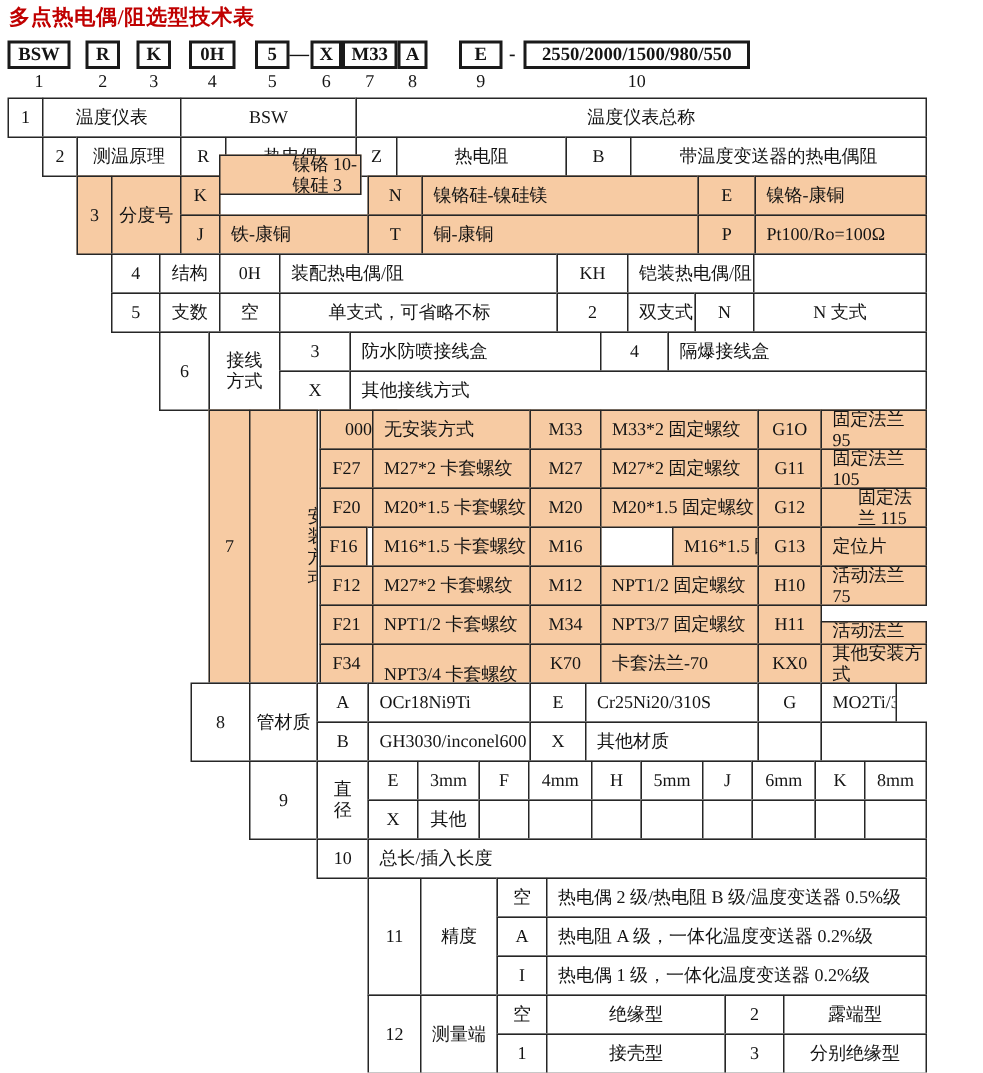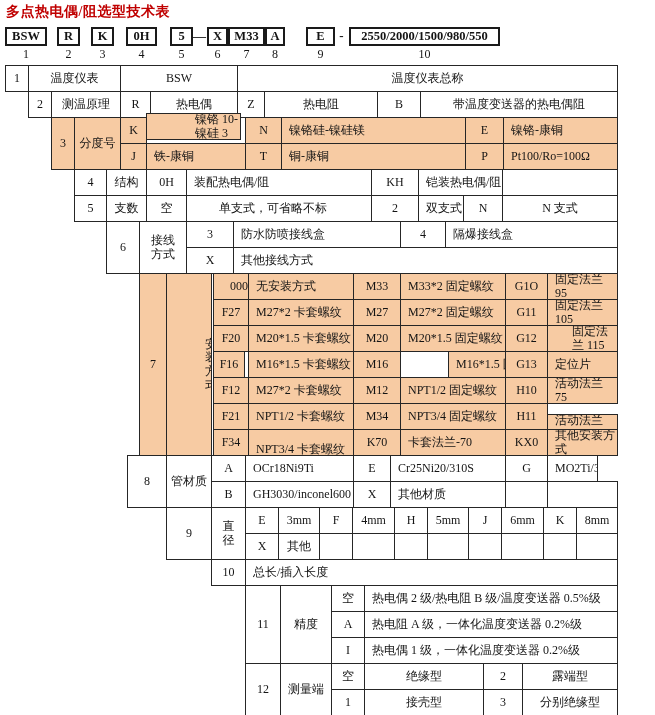--- a/index.html
+++ b/index.html
@@ -73,21 +73,21 @@
       <div class="tcell ctr cat" style="left: 51px; top: 91px; width: 70px; height: 27px;">测温原理</div>
       <div class="tcell ctr" style="left: 120px; top: 91px; width: 31px; height: 27px;">R</div>
       <div class="tcell ctr" style="left: 150px; top: 91px; width: 88px; height: 27px;">热电偶</div>
       <div class="tcell ctr" style="left: 237px; top: 91px; width: 28px; height: 27px;">Z</div>
       <div class="tcell ctr" style="left: 264px; top: 91px; width: 114px; height: 27px;">热电阻</div>
       <div class="tcell ctr" style="left: 377px; top: 91px; width: 44px; height: 27px;">B</div>
       <div class="tcell ctr" style="left: 420px; top: 91px; width: 198px; height: 27px;">带温度变送器的热电偶阻</div>
       <div class="tcell ctr org" style="left: 51px; top: 117px; width: 24px; height: 53px;">3</div>
       <div class="tcell ctr org cat" style="left: 74px; top: 117px; width: 47px; height: 53px;">分度号</div>
       <div class="tcell ctr org" style="left: 120px; top: 117px; width: 27px; height: 27px;">K</div>
-      <div class="tcell lft org" style="left: 146px; top: 113px; width: 95px; height: 27px; padding-left: 48px;">镍铬 10-镍硅 3</div>
+      <div class="tcell lft org" style="left: 146px; top: 103px; width: 95px; height: 27px; padding-left: 48px;">镍铬 10-镍硅 3</div>
       <div class="tcell ctr org" style="left: 245px; top: 117px; width: 37px; height: 27px;">N</div>
       <div class="tcell lft org" style="left: 281px; top: 117px; width: 185px; height: 27px;">镍铬硅-镍硅镁</div>
       <div class="tcell ctr org" style="left: 465px; top: 117px; width: 39px; height: 27px;">E</div>
       <div class="tcell lft org" style="left: 503px; top: 117px; width: 115px; height: 27px;">镍铬-康铜</div>
       <div class="tcell ctr org" style="left: 120px; top: 143px; width: 27px; height: 27px;">J</div>
       <div class="tcell lft org" style="left: 146px; top: 143px; width: 100px; height: 27px;">铁-康铜</div>
       <div class="tcell ctr org" style="left: 245px; top: 143px; width: 37px; height: 27px;">T</div>
       <div class="tcell lft org" style="left: 281px; top: 143px; width: 185px; height: 27px;">铜-康铜</div>
       <div class="tcell ctr org" style="left: 465px; top: 143px; width: 39px; height: 27px;">P</div>
       <div class="tcell lft org" style="left: 503px; top: 143px; width: 115px; height: 27px;">Pt100/Ro=100Ω</div>
@@ -144,21 +144,21 @@
       <div class="tcell lft org" style="left: 547px; top: 351px; width: 71px; height: 27px;">定位片</div>
       <div class="tcell ctr org" style="left: 213px; top: 377px; width: 36px; height: 27px;">F12</div>
       <div class="tcell lft org" style="left: 248px; top: 377px; width: 106px; height: 27px;">M27*2 卡套螺纹</div>
       <div class="tcell ctr org" style="left: 353px; top: 377px; width: 48px; height: 27px;">M12</div>
       <div class="tcell lft org" style="left: 400px; top: 377px; width: 106px; height: 27px;">NPT1/2 固定螺纹</div>
       <div class="tcell ctr org" style="left: 505px; top: 377px; width: 43px; height: 27px;">H10</div>
       <div class="tcell lft org" style="left: 547px; top: 377px; width: 71px; height: 27px;">活动法兰 75</div>
       <div class="tcell ctr org" style="left: 213px; top: 403px; width: 36px; height: 27px;">F21</div>
       <div class="tcell lft org" style="left: 248px; top: 403px; width: 106px; height: 27px;">NPT1/2 卡套螺纹</div>
       <div class="tcell ctr org" style="left: 353px; top: 403px; width: 48px; height: 27px;">M34</div>
-      <div class="tcell lft org" style="left: 400px; top: 403px; width: 106px; height: 27px;">NPT3/4 固定螺纹</div>
+      <div class="tcell lft org" style="left: 400px; top: 403px; width: 106px; height: 27px;">NPT3/7 固定螺纹</div>
       <div class="tcell ctr org" style="left: 505px; top: 403px; width: 43px; height: 27px;">H11</div>
       <div class="tcell lft org" style="left: 547px; top: 414px; width: 71px; height: 27px;">活动法兰 95</div>
       <div class="tcell ctr org" style="left: 213px; top: 429px; width: 36px; height: 27px;">F34</div>
       <div class="tcell lft org" style="left: 248px; top: 429px; width: 106px; height: 41px;">NPT3/4 卡套螺纹</div>
       <div class="tcell ctr org" style="left: 353px; top: 429px; width: 48px; height: 27px;">K70</div>
       <div class="tcell lft org" style="left: 400px; top: 429px; width: 106px; height: 27px;">卡套法兰-70</div>
       <div class="tcell ctr org" style="left: 505px; top: 429px; width: 43px; height: 27px;">KX0</div>
       <div class="tcell lft org" style="left: 547px; top: 429px; width: 71px; height: 27px;">其他安装方式</div>
       <div class="tcell ctr" style="left: 127px; top: 455px; width: 40px; height: 53px;">8</div>
       <div class="tcell ctr cat" style="left: 166px; top: 455px; width: 46px; height: 53px;">管材质</div>

